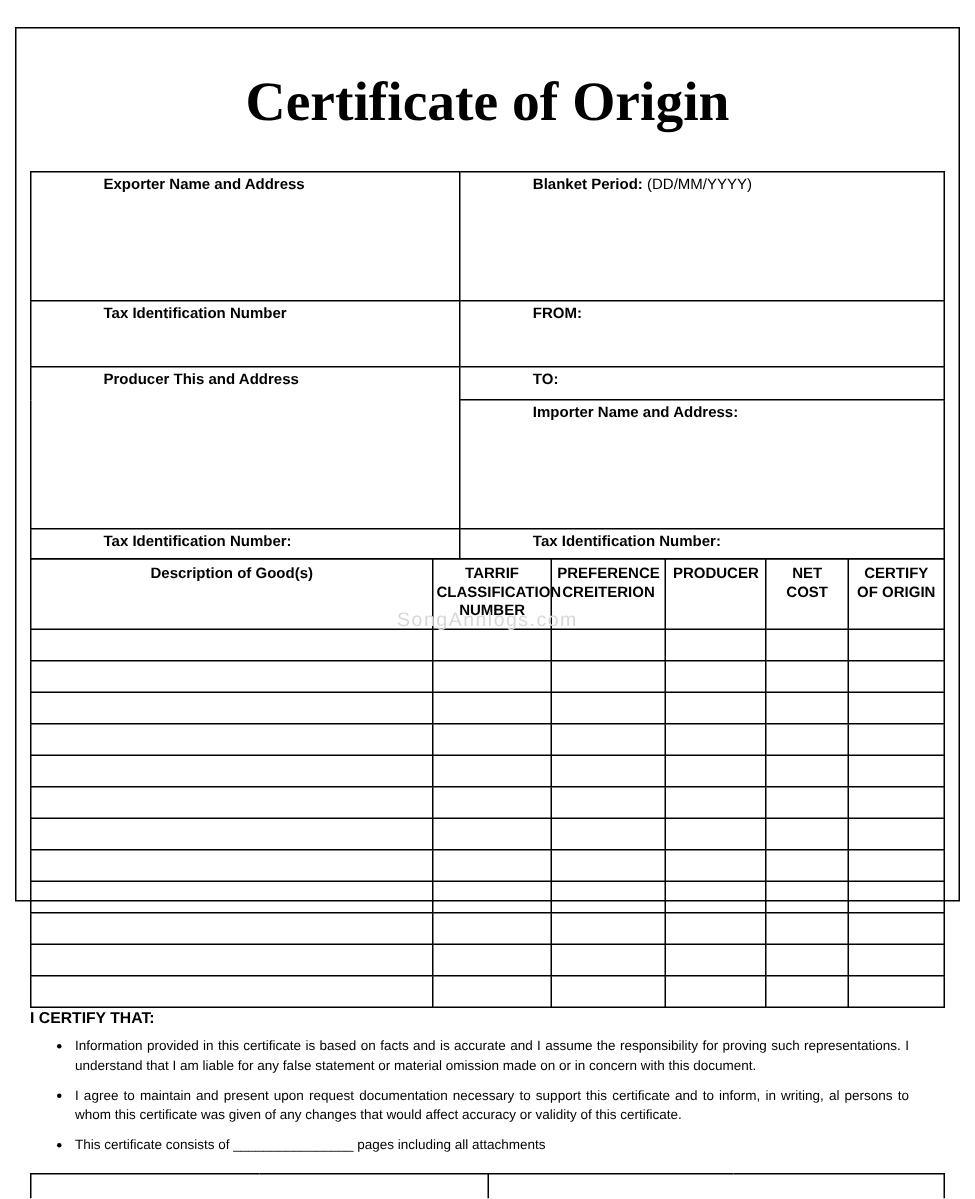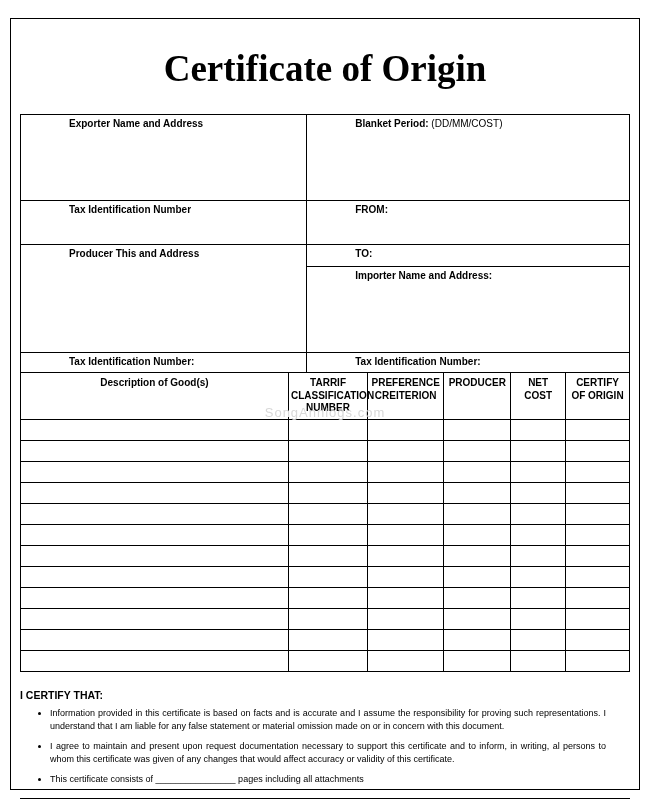--- a/index.html
+++ b/index.html
@@ -31,21 +31,21 @@
     font-weight: bold;
     font-style: italic;
     background: #ffffff;
     z-index: 5;
   }
   .sheet {
     position: absolute;
     left: 10px;
     top: 18px;
     width: 630px;
-    height: 772px;
+    height: 583px;
     border: 1px solid #000;
     box-sizing: border-box;
     background: #ffffff;
   }
   .inner {
     position: relative;
     margin: 0 9px;
     height: 100%;
   }
   .title {
@@ -120,21 +120,21 @@
     font-size: 13px;
     color: #d8d8d8;
     font-family: "Liberation Sans", sans-serif;
     letter-spacing: 1px;
     pointer-events: none;
     z-index: 3;
   }
   .certify {
     font-weight: bold;
     font-size: 10.5px;
-    margin-top: 17px;
+    margin-top: 1px;
     margin-bottom: 6px;
   }
   ul.points {
     margin: 0 0 0 18px;
     padding: 0 24px 0 12px;
     list-style: disc;
   }
   ul.points li {
     font-size: 9px;
     text-align: justify;
@@ -172,21 +172,21 @@
           <col style="width:47%">
           <col style="width:53%">
         </colgroup>
         <tbody>
           <tr>
             <td class="cell-exp" rowspan="1">
               <span class="lbl">Exporter Name and Address</span>
             </td>
             <td class="cell-blanket">
               <span class="lbl">Blanket Period:</span>
-              <span class="nrm">(DD/MM/COST)</span>
+              <span class="nrm">(DD/MM/YYYY)</span>
             </td>
           </tr>
           <tr>
             <td class="cell-tax1">
               <span class="lbl">Tax Identification Number</span>
             </td>
             <td class="cell-from">
               <span class="lbl">FROM:</span>
             </td>
           </tr>

